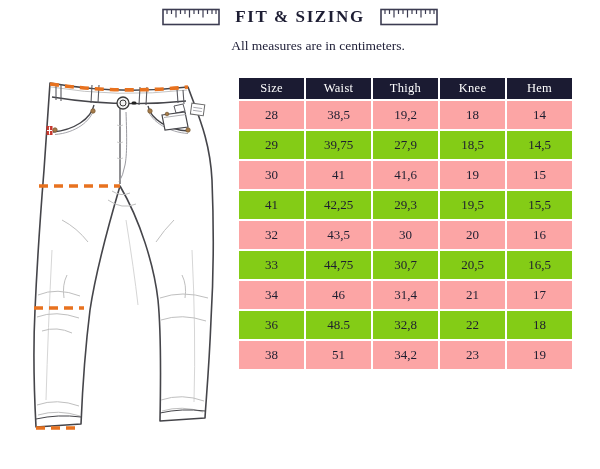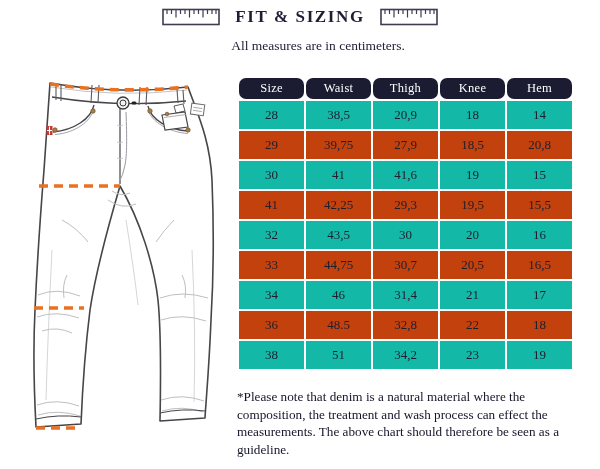--- a/index.html
+++ b/index.html
@@ -20,27 +20,27 @@
     text-align:center; font-size:13.5px; color:#22223a;
   }
   .ruler-svg { display:block; }
   .jeans-wrap { position:absolute; left:22px; top:70px; width:200px; height:392px; }
   .size-table {
     position:absolute; left:237px; top:76px; width:337px;
     border-collapse:separate; border-spacing:2px; table-layout:fixed;
   }
   .size-table th {
     background:#1b1b32; color:#ffffff; font-weight:normal;
-    font-size:12.5px; height:21px; padding:0; letter-spacing:0.3px;border-radius:7px;
+    font-size:12.5px; height:21px; padding:0; letter-spacing:0.3px;
   }
   .size-table td {
     text-align:center; vertical-align:middle; font-size:13px; height:28px;
-    padding:0; color:#1e1e30; background:#14b8a6;
-  }
-  .size-table tr.alt td { background:#c2410c; }
+    padding:0; color:#1e1e30; background:#fca5a5;
+  }
+  .size-table tr.alt td { background:#84cc16; }
   .footnote {
     position:absolute; left:237px; top:388px; width:350px; margin:0;
     font-size:13.2px; line-height:1.33; color:#15152a;
   }
 </style>
 </head>
 <body>
 
 <div class="page">
 
@@ -153,30 +153,30 @@
         <th>Waist</th>
         <th>Thigh</th>
         <th>Knee</th>
         <th>Hem</th>
       </tr>
     </thead>
     <tbody>
       <tr>
         <td>28</td>
         <td>38,5</td>
-        <td>20,9</td>
+        <td>19,2</td>
         <td>18</td>
         <td>14</td>
       </tr>
       <tr class="alt">
         <td>29</td>
         <td>39,75</td>
         <td>27,9</td>
         <td>18,5</td>
-        <td>20,8</td>
+        <td>14,5</td>
       </tr>
       <tr>
         <td>30</td>
         <td>41</td>
         <td>41,6</td>
         <td>19</td>
         <td>15</td>
       </tr>
       <tr class="alt">
         <td>41</td>
@@ -216,15 +216,14 @@
       <tr>
         <td>38</td>
         <td>51</td>
         <td>34,2</td>
         <td>23</td>
         <td>19</td>
       </tr>
     </tbody>
   </table>
 
-  <p class="footnote">*Please note that denim is a natural material where the composition, the treatment and wash process can effect the measurements. The above chart should therefore be seen as a guideline.</p>
 
 </div>
 
 </body></html>

